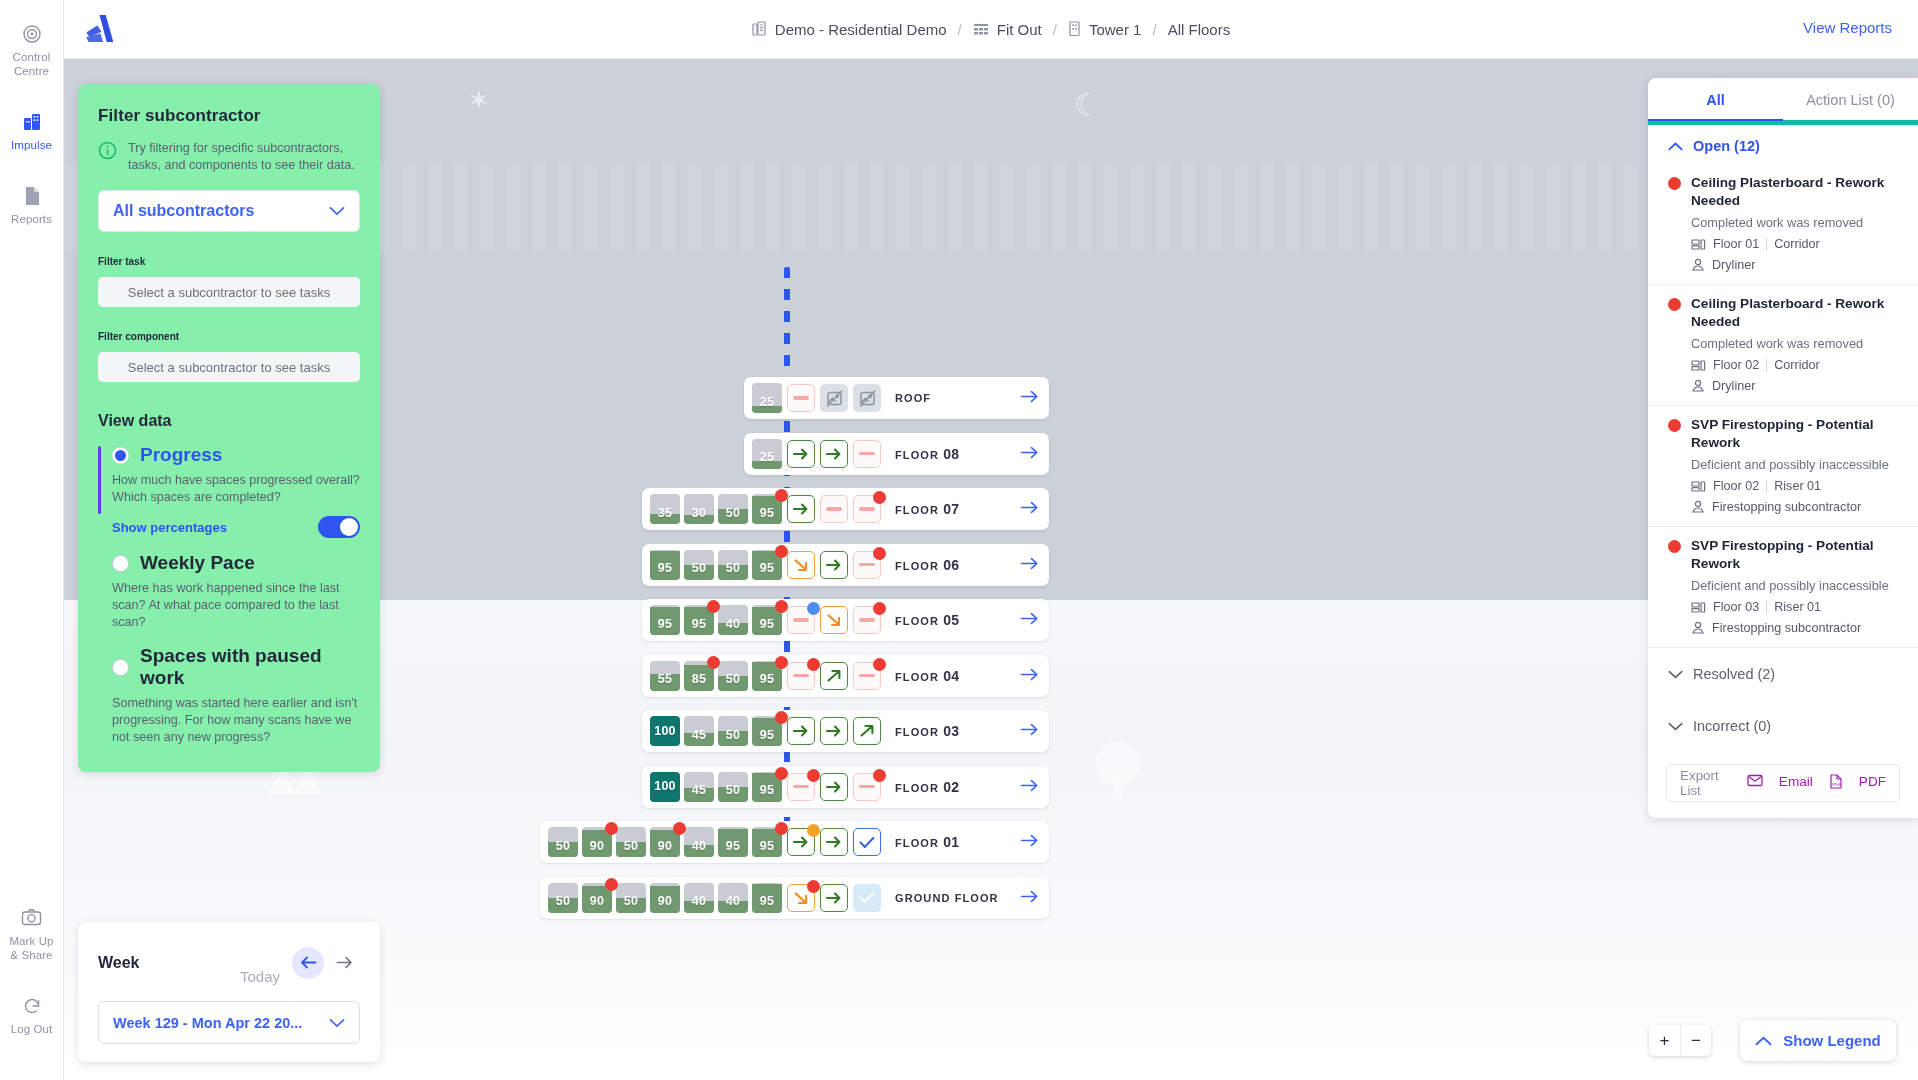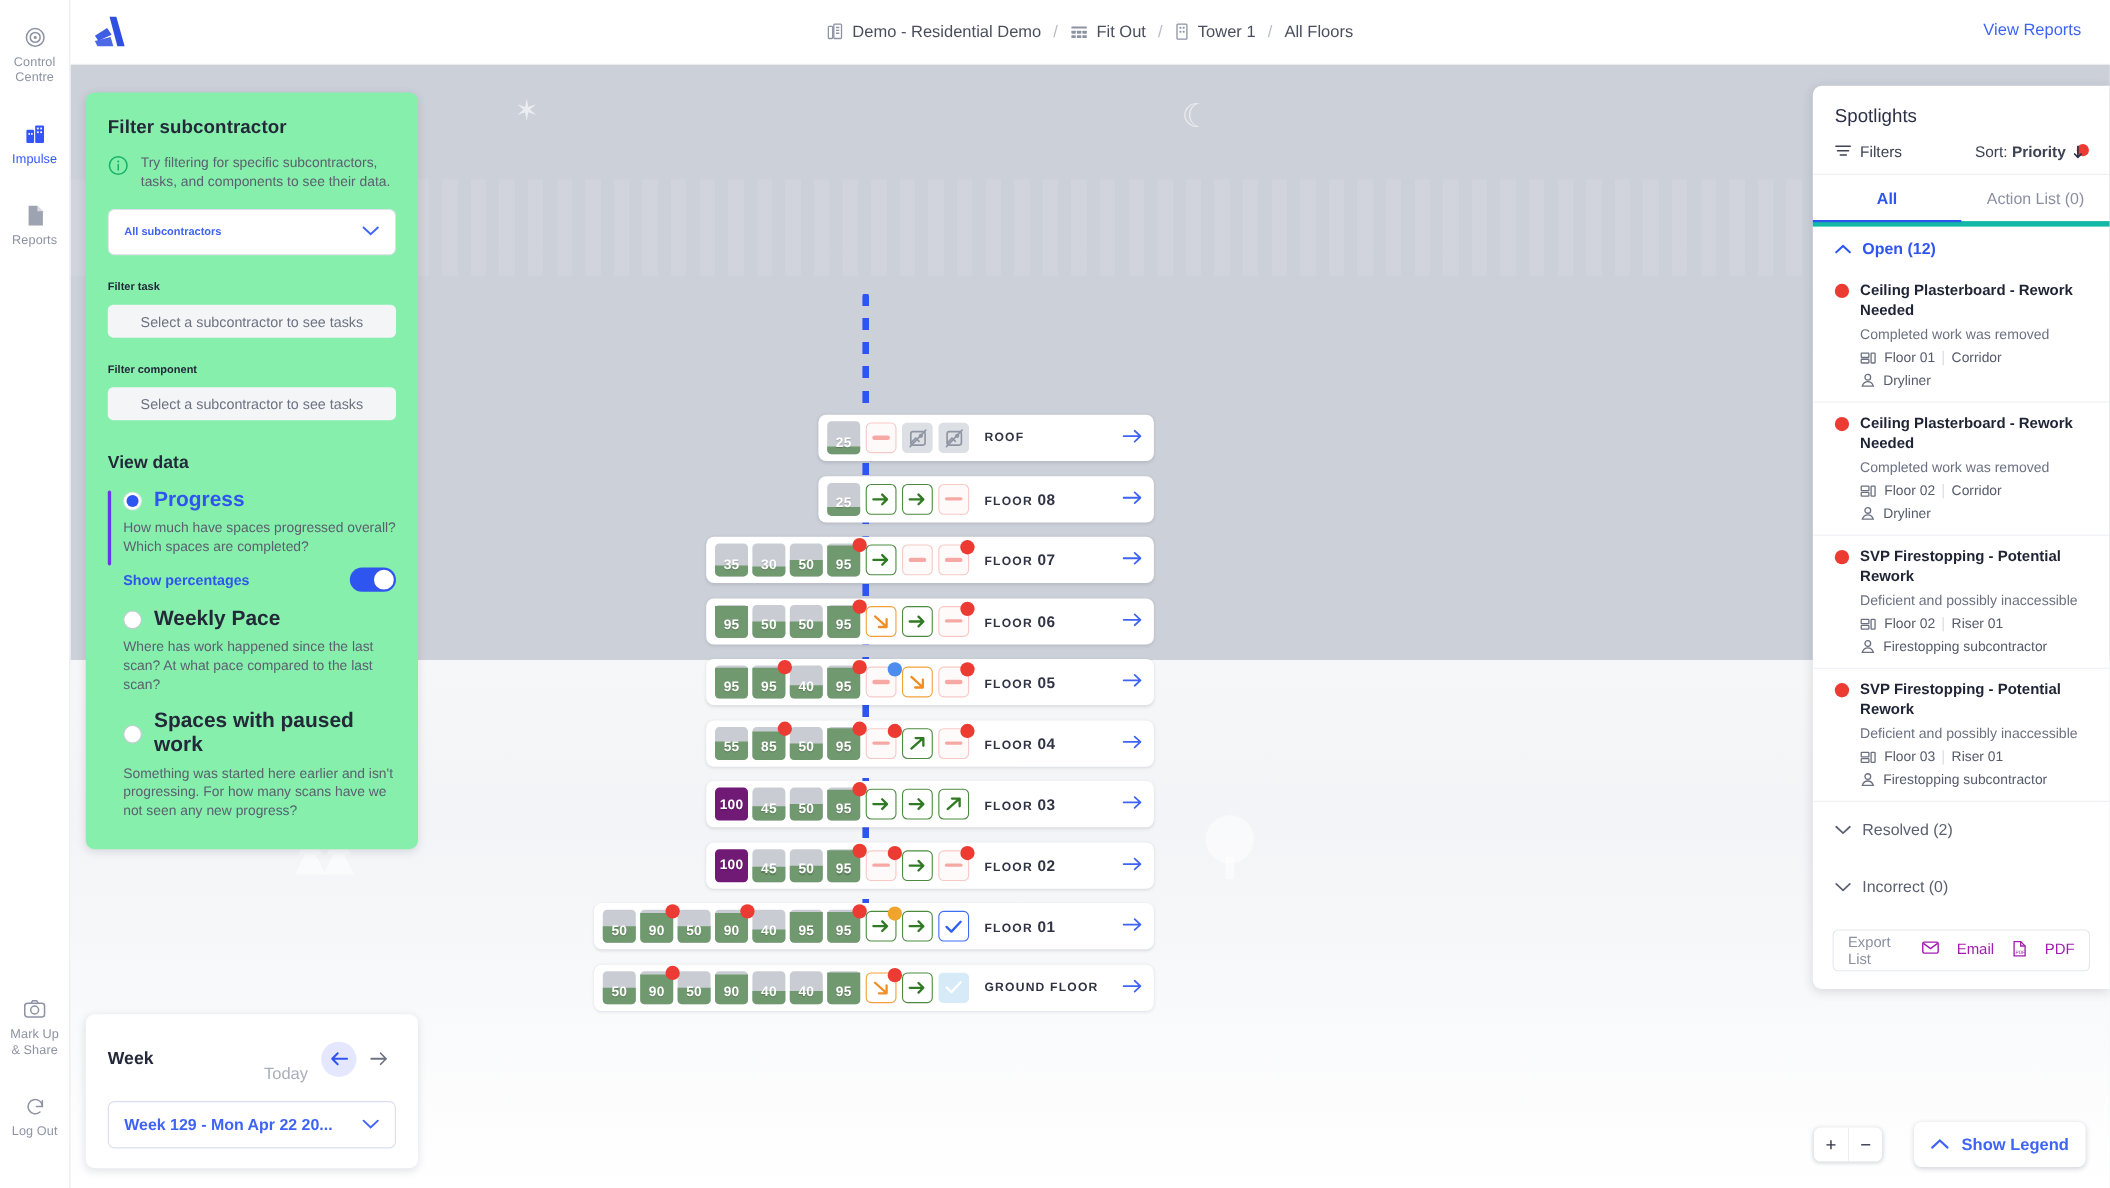--- a/index.html
+++ b/index.html
@@ -101,21 +101,21 @@
     display:flex; align-items:flex-end; justify-content:center;
   }
   .cell .fill {
     position:absolute; left:0; bottom:0; width:100%; border-radius: 0 0 4px 4px; background:#71996f;
   }
   .cell .pct {
     position: relative; z-index:2; font-size: 12.5px; font-weight: 700;
     color:#fff; line-height: 1; padding-bottom: 5px; letter-spacing:.2px;
     text-shadow: 0 1px 1px rgba(0,0,0,.22);
   }
-  .cell.full100 { background:#701a75; }
+  .cell.full100 { background:#0f766e; }
   .cell.full100 .pct { padding-bottom:9px; }
   .dot {
     position:absolute; width: 13px; height:13px; border-radius:50%;
     top:-5px; right:-6px; z-index: 5;
   }
   .dot.red    { background:#ec3b33; }
   .dot.amber  { background:#f0a42c; }
   .dot.blue   { background:#4d8df0; }
 
   .icons { display:flex; gap: 5px; align-items:center; margin-left: 5px; }
@@ -149,21 +149,21 @@
     padding: 22px 20px 26px; z-index: 20;
   }
   .panel-h { font-size: 17px; font-weight: 700; color:#24293a; letter-spacing:.1px; }
   .hint { display:flex; gap:11px; margin-top: 14px; align-items:flex-start; }
   .hint-ico { flex:none; margin-top:1px; }
   .hint-txt { font-size: 12.6px; line-height: 17px; color:#5b6170; }
   .select-box {
     margin-top: 16px; height: 42px; border:1px solid #dfe2ea; border-radius:6px;
     display:flex; align-items:center; padding: 0 14px; cursor:pointer; background:#fff;
   }
-  .select-box .sel-val { font-size: 10px; font-weight: 700; color:#3e63f5; }
+  .select-box .sel-val { font-size: 16px; font-weight: 700; color:#3e63f5; }
   .select-box .chev { margin-left:auto; color:#3e63f5; }
   .sub-h { font-size: 10px; font-weight: 700; color:#24293a; margin-top: 24px; }
   .disabled-box {
     margin-top: 10px; height: 30px; background:#f4f5f7; border-radius:5px;
     display:flex; align-items:center; justify-content:center;
     font-size: 13px; color:#6c7281;
   }
   #view-data-h { margin-top: 30px; font-size: 16px; font-weight:700; color:#24293a; }
   .opt { position: relative; margin-top: 14px; padding-left: 14px; }
   .opt.selected::before {
@@ -921,43 +921,20 @@
       <span class="wv">Week 129 - Mon Apr 22 20...</span>
       <span class="chev">
         <svg width="16" height="10" viewBox="0 0 16 10" fill="none" stroke="currentColor" stroke-width="1.7" stroke-linecap="round">
             <path d="M1.5 1.8L8 8l6.5-6.2"></path>
           </svg>
       </span>
     </div>
   </div>
 
   <div id="spotlights">
-    <div class="sp-head">
-      <div class="sp-title">Spotlights</div>
-      <div class="sp-ctrls">
-        <span class="sp-filters">
-          <span>
-            <svg width="15" height="12" viewBox="0 0 15 12" fill="none" stroke="currentColor" stroke-width="1.4" stroke-linecap="round">
-                <path d="M1 2h13M2.5 6h10M5 10h5.5"></path>
-              </svg>
-          </span>
-          <span>Filters</span>
-        </span>
-        <span class="sp-sort">
-          <span>Sort:</span>
-          <b>Priority</b>
-          <span class="sort-badge">
-            <span class="dotb"></span>
-            <svg width="11" height="13" viewBox="0 0 11 13" fill="none" stroke="#2b3044" stroke-width="1.5" stroke-linecap="round" stroke-linejoin="round">
-                <path d="M4 1v10M1 8l3 3 3-3"></path>
-              </svg>
-          </span>
-        </span>
-      </div>
-    </div>
 
     <div class="sp-tabs">
       <div class="sp-tab active">All</div>
       <div class="sp-tab">Action List (0)</div>
     </div>
 
     <div class="sp-body">
       <div class="sp-group">
         <span>
           <svg width="15" height="9" viewBox="0 0 15 9" fill="none" stroke="currentColor" stroke-width="1.8" stroke-linecap="round">

